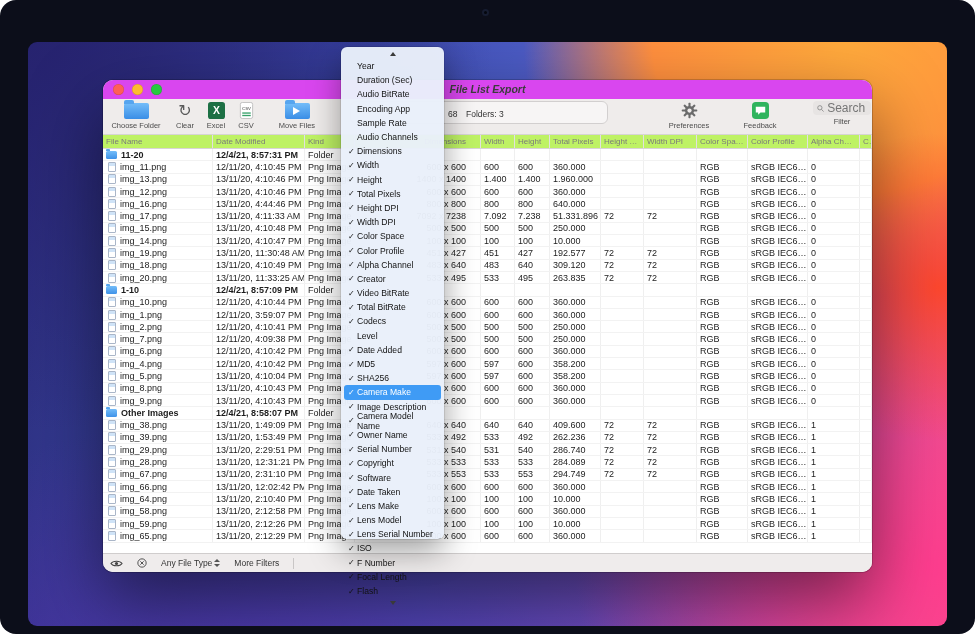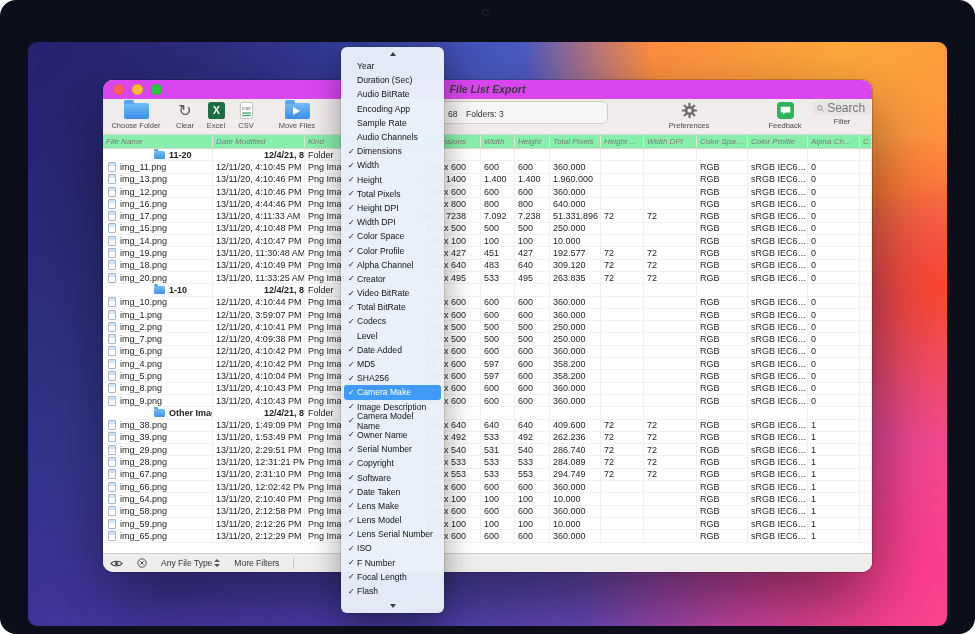--- a/index.html
+++ b/index.html
@@ -35,44 +35,44 @@
   .tb-folder::before{content:"";position:absolute;top:-3px;left:0;width:10px;height:4px;background:#56a5ef;border-radius:2px 2px 0 0;}
   .tb-folder.move::after{content:"";position:absolute;left:8px;top:4px;border:4px solid transparent;border-left:7px solid #fff;}
   .glyph-ic{font-size:16px;line-height:16px;color:#5a5a5a;}
   .stats-box{position:absolute;left:247px;top:2px;width:258px;height:23px;border:1px solid #d2cfcf;border-radius:6px;background:#f7f5f5;}
   .stats-box span{position:absolute;top:7px;font-size:8.5px;color:#333;white-space:nowrap;}
   .stat-files{left:97px;text-align:center;} .stat-folders{left:115px;}
   .search-wrap{position:absolute;left:710px;top:2px;width:58px;display:flex;flex-direction:column;align-items:center;gap:2px;font-size:7.5px;color:#4c4c4c;}
   .search-box{width:58px;height:14px;background:#e7e4e3;border-radius:4px;display:flex;align-items:center;gap:3px;padding:0 4px;}
   .search-box input{border:none;background:transparent;outline:none;width:100%;font-size:12px;color:#555;padding:0;font-family:inherit;}
 
-  .thead{flex:0 0 14px;background:#86efac;border-bottom:1px solid #d8d5d5;display:grid;
-    grid-template-columns:var(--cols);font-size:8px;color:#7a7a7a;font-style:italic;}
+  .thead{flex:0 0 14px;background:#bef264;border-bottom:1px solid #d8d5d5;display:grid;
+    grid-template-columns:var(--cols);font-size:8px;color:#7a7a7a;}
   :root{--cols:110px 92px 50px 126px 34px 35px 51px 43px 53px 51px 60px 52px 1fr;}
   .hcell{padding:0 3px;border-right:1px solid #e2e0e0;white-space:nowrap;overflow:hidden;text-overflow:ellipsis;line-height:13px;}
   .hcell:nth-child(4){text-align:right;padding-right:14px;}
 
   .tbody{flex:1 1 auto;background:#fff;overflow:hidden;}
   .trow{display:grid;grid-template-columns:var(--cols);height:12.3px;font-size:9px;color:#1c1c1c;border-bottom:1px solid #f2f2f2;}
   .cell{padding:0 3px;white-space:nowrap;overflow:hidden;border-right:1px solid #efefef;display:flex;align-items:center;height:100%;}
   .c-0{gap:4px;} .c-3{justify-content:flex-end;padding-right:14px;}
-  .trow.folder .c-0,.trow.folder .c-1{font-weight:700;margin-left:48px;}
+  .trow.folder .c-0,.trow.folder .c-1{font-weight:700;}
   .ic{flex:0 0 auto;display:inline-block;}
   .folder-ic{width:11px;height:8px;background:linear-gradient(#74bdf9,#3f92e8);border-radius:1.5px;position:relative;}
   .folder-ic::before{content:"";position:absolute;top:-2px;left:0;width:4px;height:2px;background:#56a5ef;border-radius:1px 1px 0 0;}
   .file-ic{width:8px;height:10px;background:linear-gradient(180deg,#cfe3f7 0 3px,#fff 3px);border:1px solid #aab6c8;border-radius:1px;margin-left:2px;}
 
   .statusbar{flex:0 0 19px;background:#efecec;border-top:1px solid #d0cdcd;display:flex;align-items:center;gap:14px;padding:0 7px;font-size:8.5px;color:#333;text-align:right;}
   .updown{display:flex;flex-direction:column;gap:2px;margin-left:2px;}
   .tri-up{width:0;height:0;border-left:3px solid transparent;border-right:3px solid transparent;border-bottom:3.5px solid #555;}
   .tri-down{width:0;height:0;border-left:3px solid transparent;border-right:3px solid transparent;border-top:3.5px solid #555;}
   .vdiv{width:1px;height:11px;background:#c9c6c6;}
 
   
-  .menu{position:absolute;left:313px;top:5px;width:103px;height:566px;background:rgba(233,240,250,.97);
+  .menu{position:absolute;left:313px;top:5px;width:103px;height:492px;background:rgba(233,240,250,.97);
     border-radius:6px;box-shadow:0 12px 32px rgba(0,0,0,.38),0 0 0 .5px rgba(0,0,0,.18);z-index:10;
     display:flex;flex-direction:column;padding:2px 0;}
   .menu-arrow{flex:0 0 10px;display:flex;align-items:center;justify-content:center;}
   .arrow-up{width:0;height:0;border-left:3.5px solid transparent;border-right:3.5px solid transparent;border-bottom:4.5px solid #3a3a3a;}
   .arrow-down{width:0;height:0;border-left:3.5px solid transparent;border-right:3.5px solid transparent;border-top:4.5px solid #3a3a3a;}
   .menu-items{flex:1 1 auto;}
   .mitem{height:14.2px;display:flex;align-items:center;padding:0 6px 0 4px;font-size:8.6px;color:#111;margin:0 3px;border-radius:3px;}
   .mitem .chk{width:9px;flex:0 0 9px;font-size:8px;}
   .mitem.hl{background:#3f9bf5;color:#fff;}
 </style>
@@ -152,21 +152,21 @@
                 <rect x="10.5" y="1" width="3" height="6" rx="1" transform="rotate(135 12 12)"></rect>
                 <rect x="10.5" y="1" width="3" height="6" rx="1" transform="rotate(225 12 12)"></rect>
                 <rect x="10.5" y="1" width="3" height="6" rx="1" transform="rotate(315 12 12)"></rect>
                 <circle cx="12" cy="12" r="6.5"></circle>
               </g>
               <circle cx="12" cy="12" r="3" fill="#efeceb"></circle>
             </svg>
           </span>
           <span>Preferences</span>
         </div>
-        <div class="tool" style="left:656px;width:52px;text-align:center;">
+        <div class="tool" style="left:631px;width:52px;text-align:center;">
           <span class="icwrap">
             <svg width="17" height="17" viewBox="0 0 18 18">
                 <rect width="18" height="18" rx="4" fill="#2fb45d"></rect>
                 <path d="M4 5 h10 v6 h-5 l-2.5 2.5 v-2.5 h-2.5 z" fill="#fff"></path>
               </svg>
           </span>
           <span>Feedback</span>
         </div>
 
         <div class="search-wrap">

